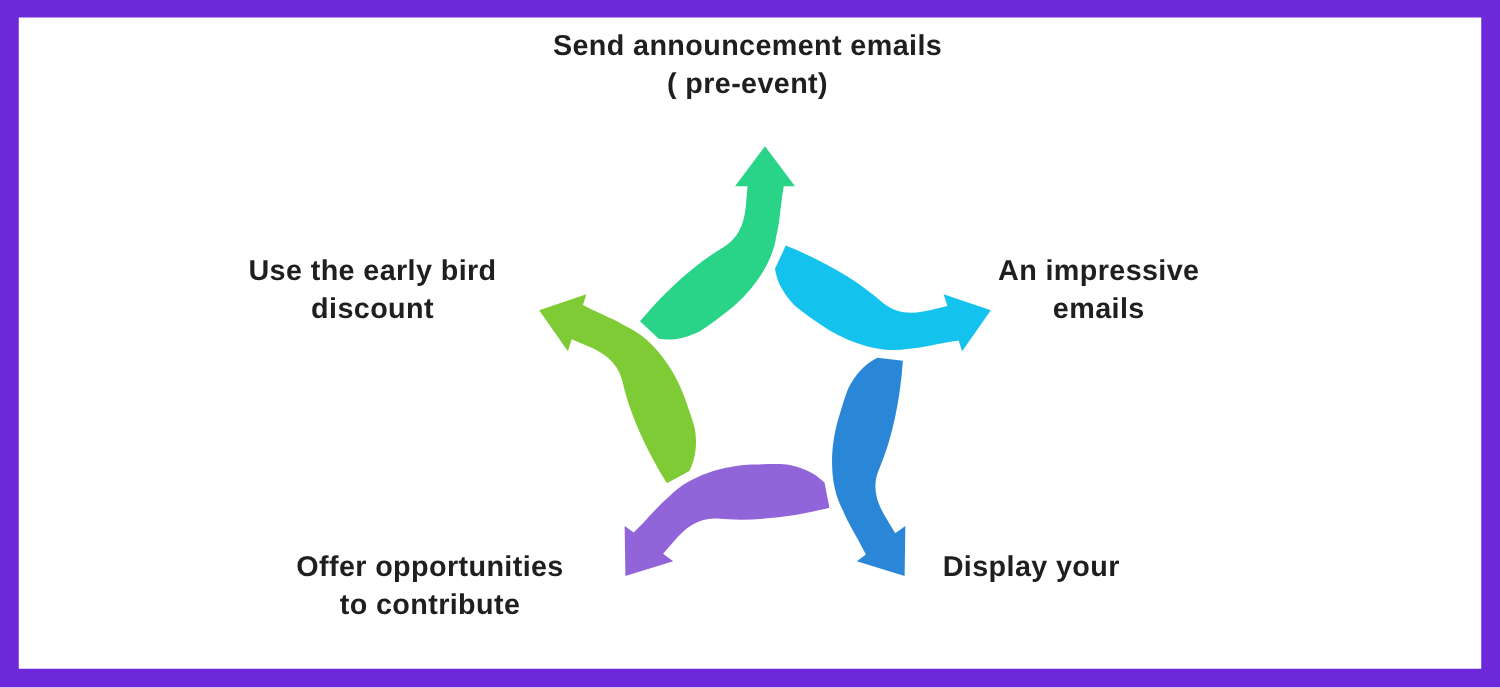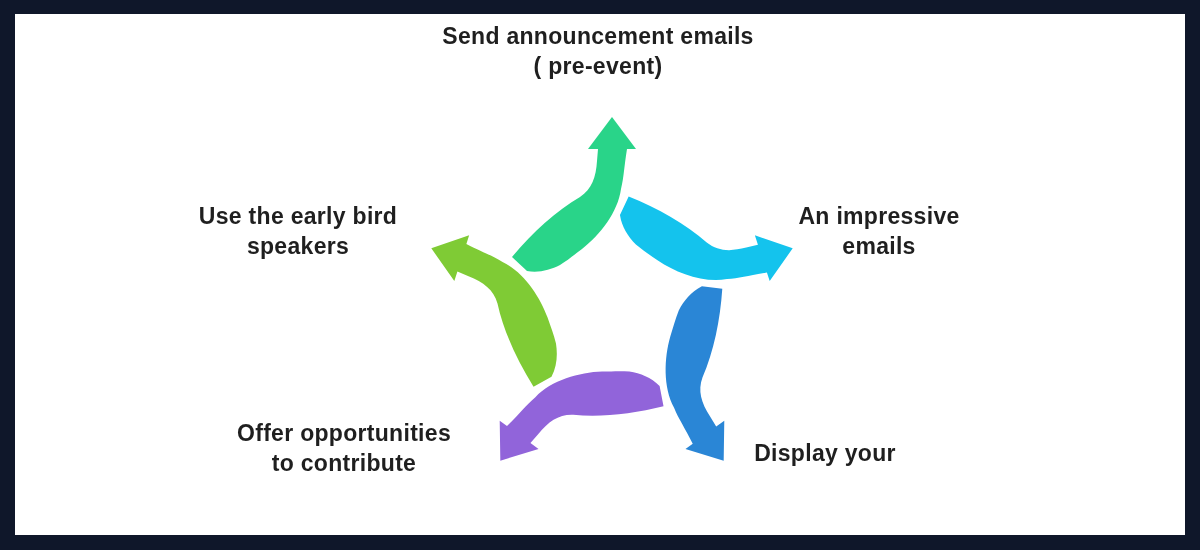--- a/index.html
+++ b/index.html
@@ -8,21 +8,21 @@
     width: 1200px;
     height: 550px;
     background: #f1f2f6;
     overflow: hidden;
     font-family: "Liberation Sans", "DejaVu Sans", sans-serif;
   }
   .page {
     position: relative;
     width: 1200px;
     height: 550px;
-    background: #0f172a;
+    background: #6d28d9;
   }
   .panel {
     position: absolute;
     left: 15px;
     top: 14px;
     right: 15px;
     bottom: 15px;
     background: #ffffff;
   }
   .diagram-svg {
@@ -40,21 +40,21 @@
     font-size: 23px;
     font-weight: 600;
     line-height: 30px;
     letter-spacing: 0.3px;
     white-space: nowrap;
   }
   .label span { display: block; }
   .label-top          { left: 583px; top: 7px;   }
   .label-right        { left: 864px; top: 187px; }
   .label-bottom-right { left: 810px; top: 424px; }
-  .label-bottom-left  { left: 329px; top: 404px; }
+  .label-bottom-left  { left: 329px; top: 424px; }
   .label-left         { left: 283px; top: 187px; text-align: center; }
 </style>
 </head>
 <body>
 
 <div class="page">
   <div class="panel">
 
     <svg class="diagram-svg" viewBox="-215 -215 430 430" xmlns="http://www.w3.org/2000/svg">
       <defs>
@@ -93,17 +93,17 @@
       <span>Display your</span>
     </div>
 
     <div class="label label-bottom-left">
       <span>Offer opportunities</span>
       <span>to contribute</span>
     </div>
 
     <div class="label label-left">
       <span>Use the early bird</span>
-      <span>speakers</span>
+      <span>discount</span>
     </div>
 
   </div>
 </div>
 
 </body></html>

